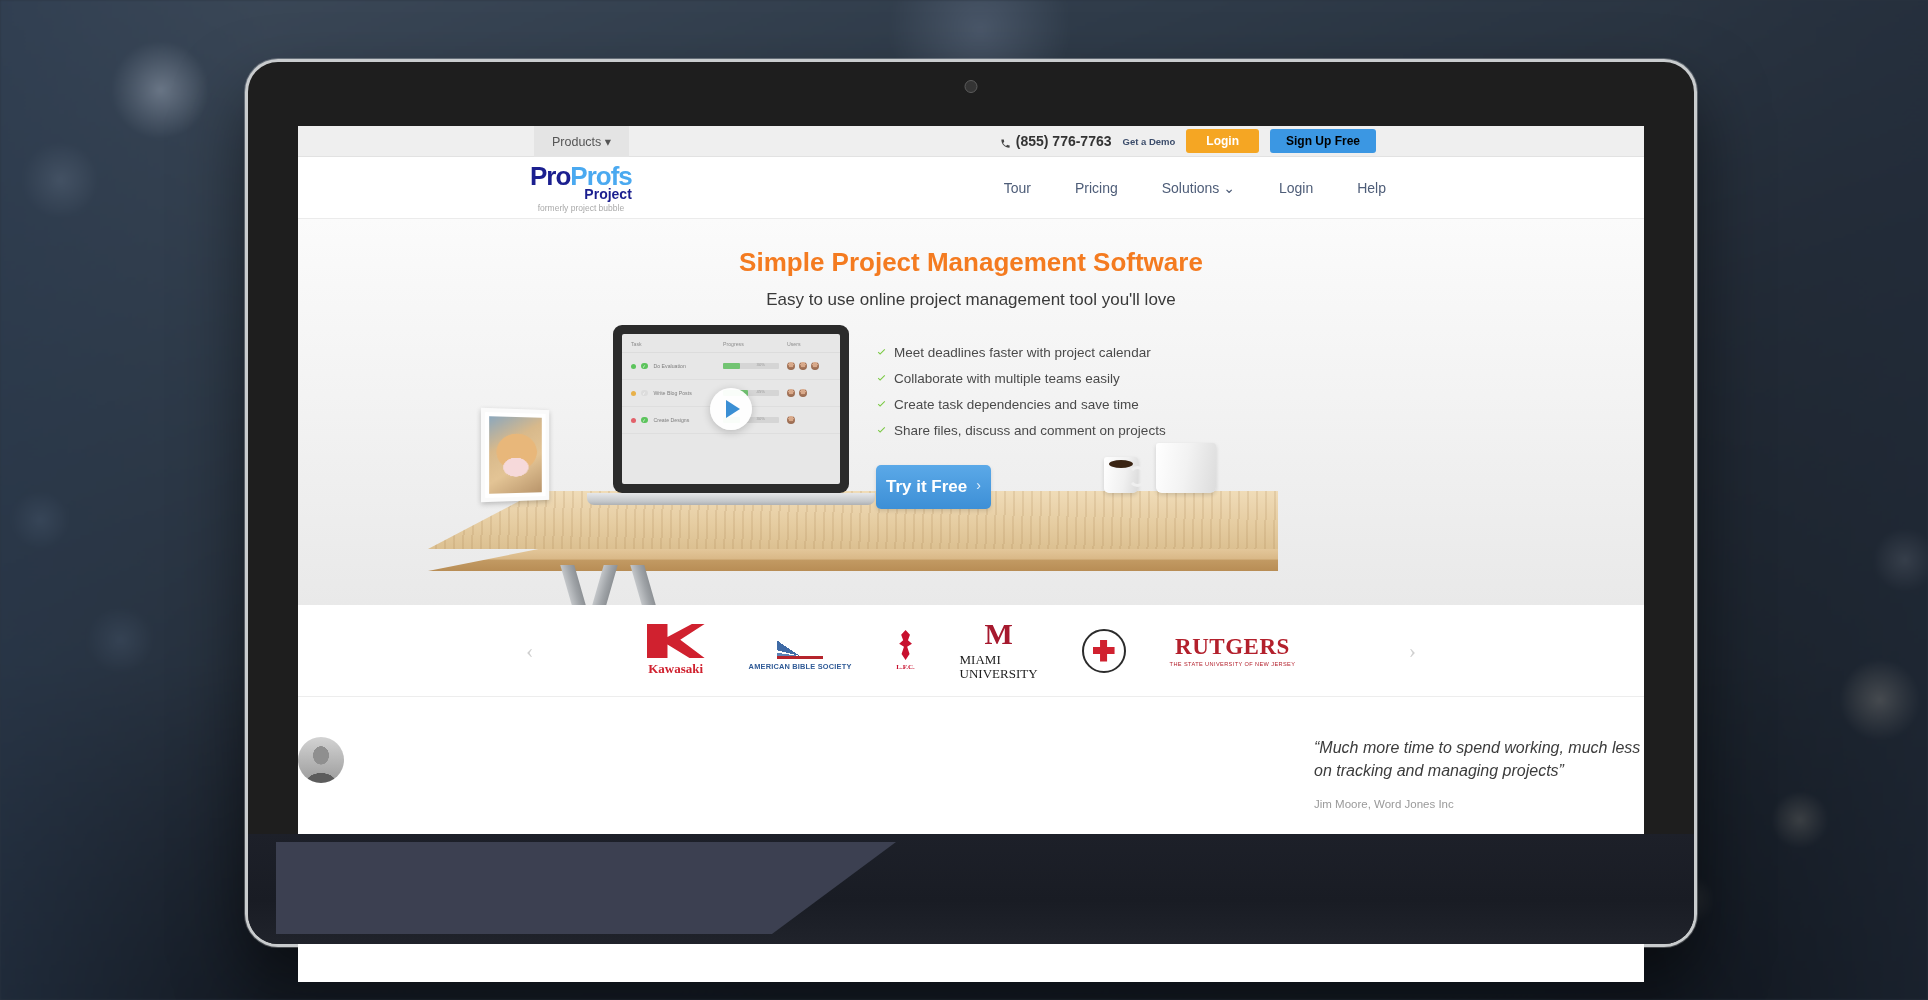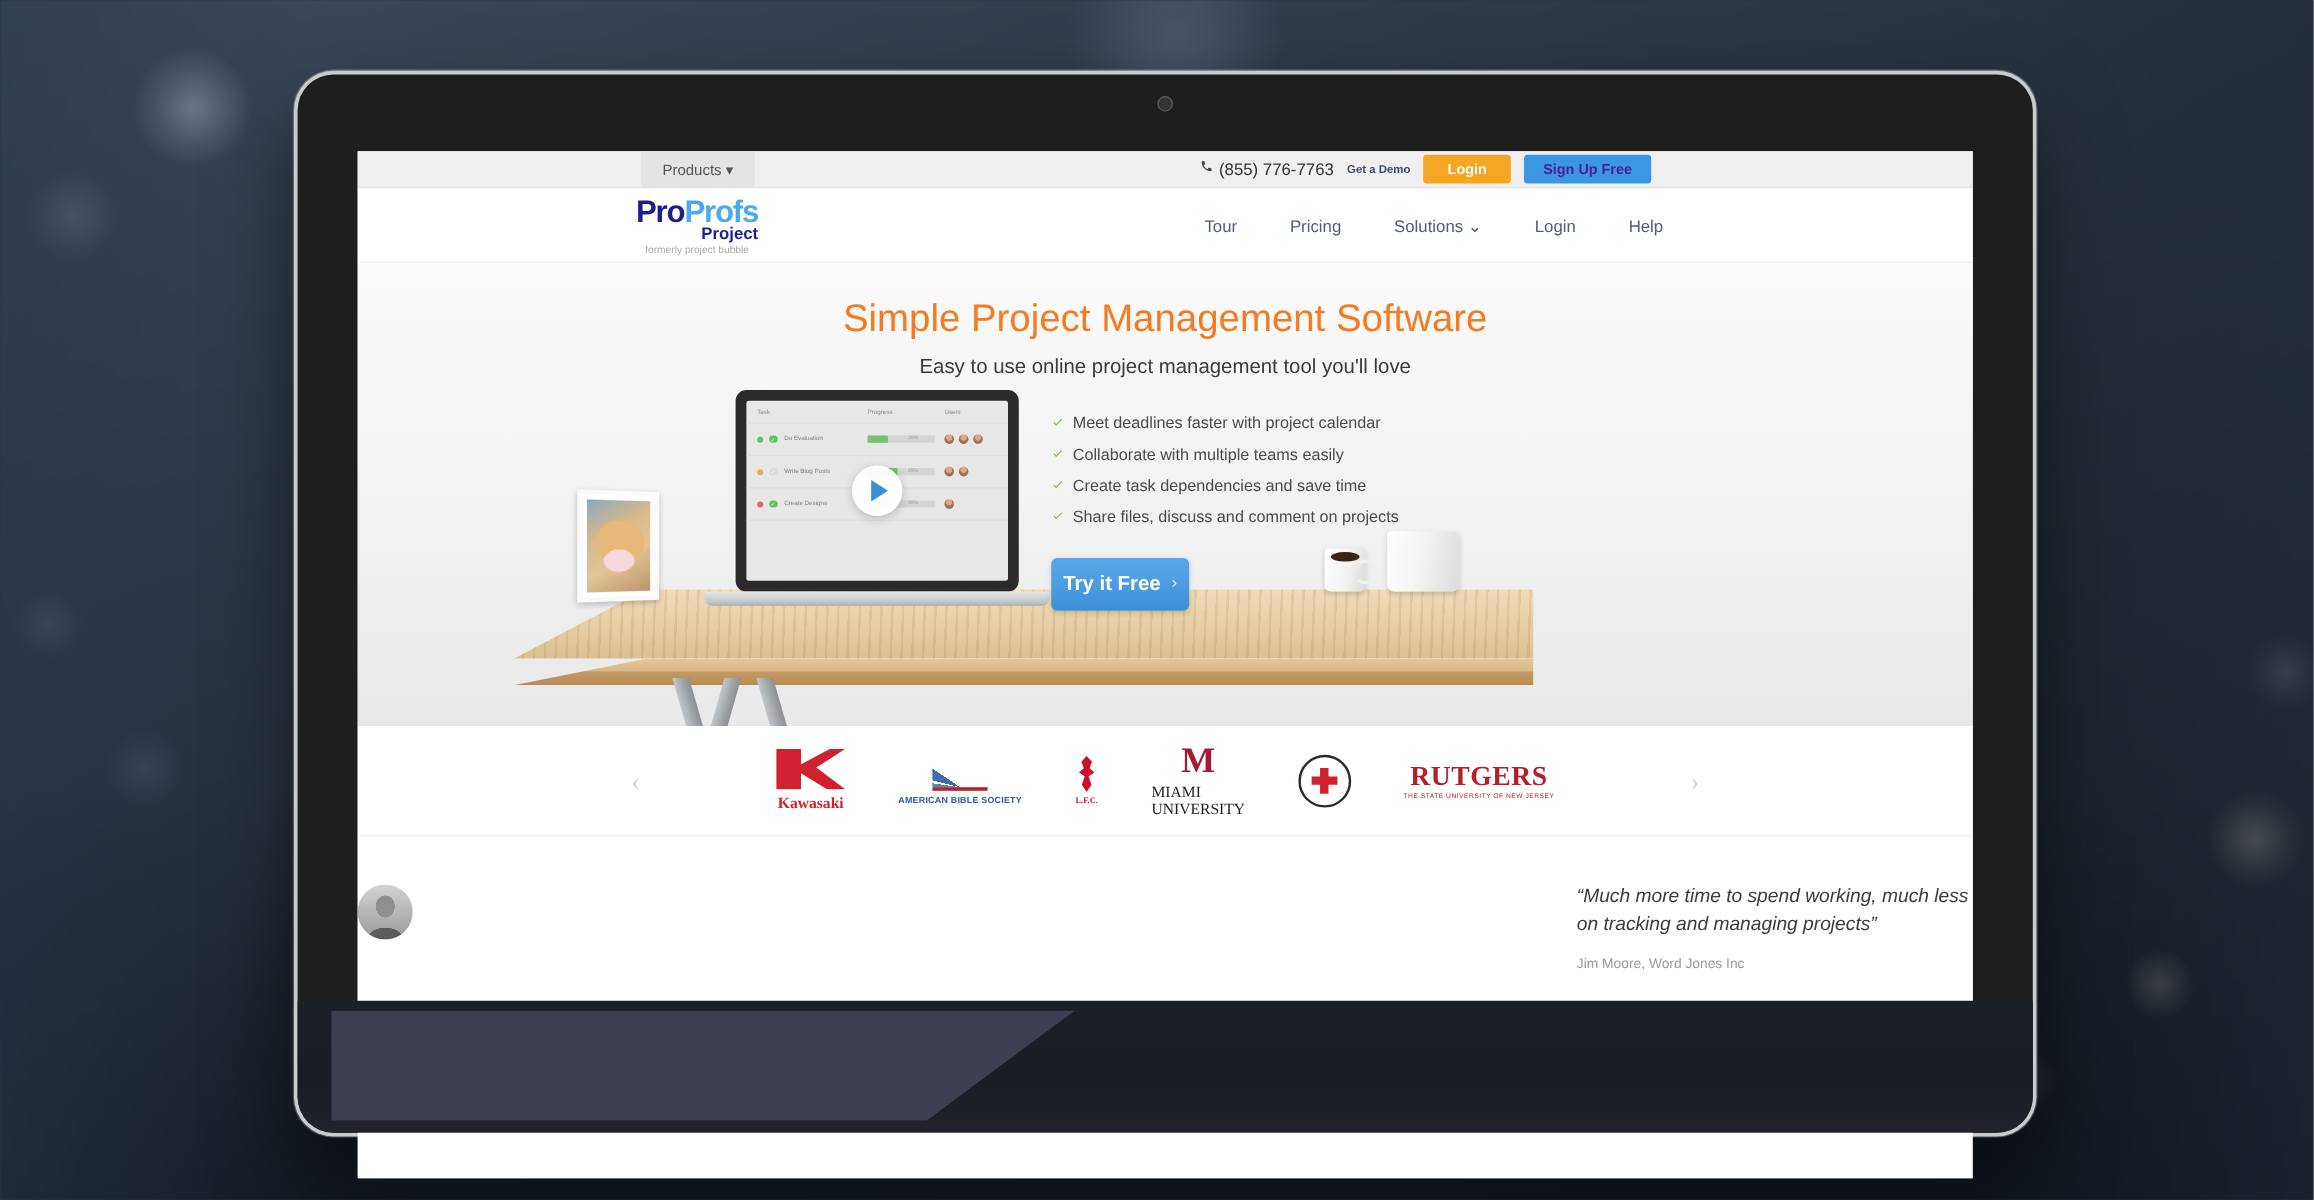--- a/index.html
+++ b/index.html
@@ -88,29 +88,29 @@
     background: #e4e4e4;
     height: 31px; padding: 0 18px;
     display: flex; align-items: center;
     font-size: 12.5px; color: #555;
     cursor: pointer;
   }
   .topbar-right {
     position: absolute; right: 268px;
     display: flex; align-items: center; gap: 11px;
   }
-  .phone { display: flex; align-items: flex-start; gap: 5px; font-size: 14px; font-weight: normal; color: #333; }
+  .phone { display: flex; align-items: flex-end; gap: 5px; font-size: 14px; font-weight: bold; color: #333; }
   .phone svg { width: 11px; height: 11px; fill: #444; }
   .demo-link { font-size: 9.5px; font-weight: bold; color: #3c4d6b; cursor: pointer; }
   .btn-login {
     background: #f5a623; color: #fff; font-size: 12px; font-weight: bold;
     padding: 5px 20px; border-radius: 3px; cursor: pointer;
   }
   .btn-signup {
-    background: #3b97e3; color: #4c1d95; font-size: 12px; font-weight: bold;
+    background: #3b97e3; color: #000000; font-size: 12px; font-weight: bold;
     padding: 5px 16px; border-radius: 3px; cursor: pointer;
   }
 
   
   .navbar {
     height: 62px; background: #fff;
     display: flex; align-items: center;
     border-bottom: 1px solid #ebebeb;
     position: relative;
   }
@@ -127,21 +127,21 @@
   .nav-links span { font-size: 14px; color: #4e5d78; cursor: pointer; }
 
   
   .hero {
     height: 386px;
     background: linear-gradient(180deg, #fbfbfb 0%, #f4f4f4 40%, #e9e9e9 100%);
     position: relative; overflow: hidden;
   }
   .hero h1 {
     text-align: center; margin-top: 28px;
-    font-size: 32px; color: #f47b20; font-weight: normal;
+    font-size: 26px; color: #f47b20; font-weight: bold;
   }
   .hero h2 {
     text-align: center; margin-top: 12px;
     font-size: 17px; color: #3a3a3a; font-weight: normal;
   }
 
   
   .desk-top {
     position: absolute; left: 130px; bottom: 34px;
     width: 850px; height: 22px;

